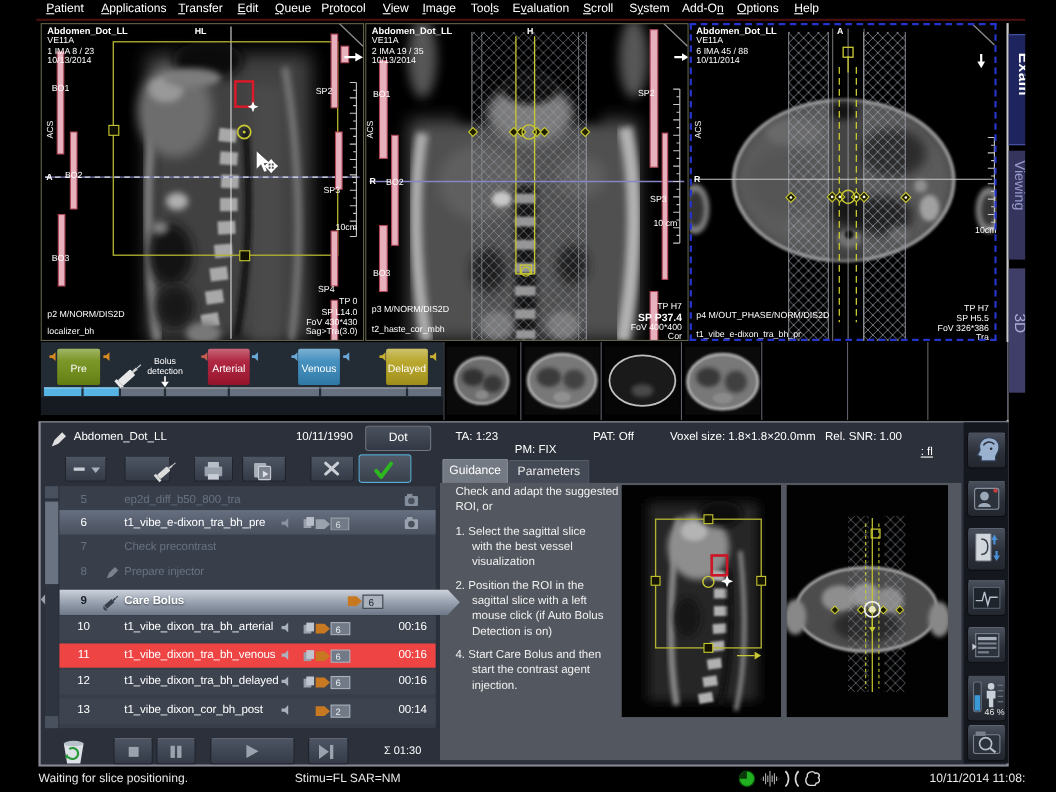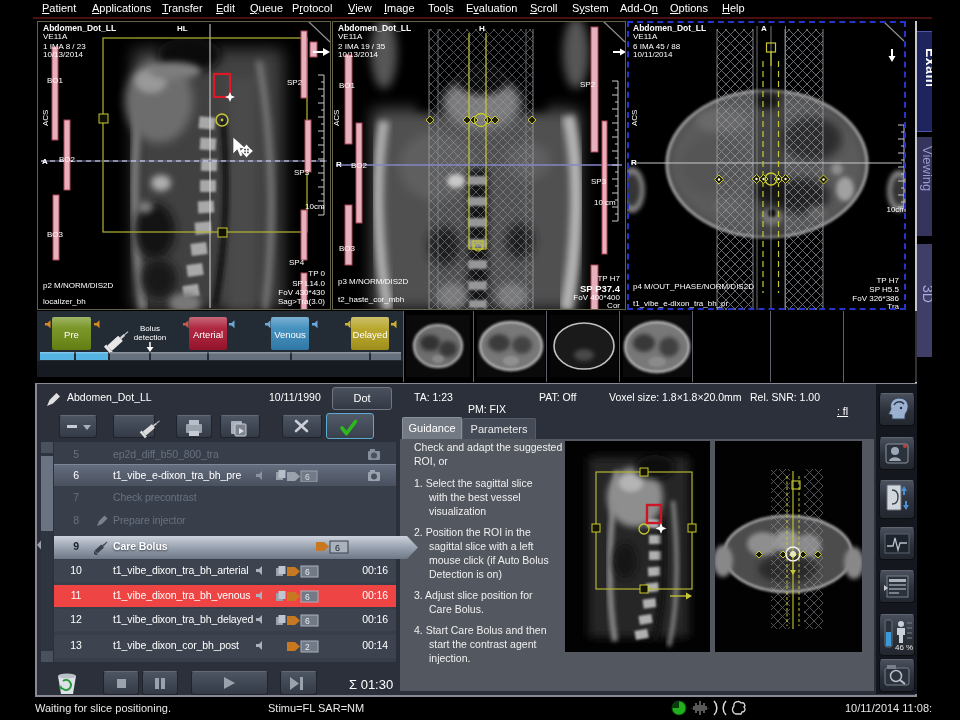--- a/index.html
+++ b/index.html
@@ -579,21 +579,20 @@
   </svg>
 
   <div class="abs" style="left:365px;top:33px;width:58px;height:22px;background:#747a84;border:1px solid #8a909a;border-bottom:none;color:#fff;font-size:11px;text-align:center;line-height:21px;border-radius:2px 2px 0 0;">Guidance</div>
   <div class="abs" style="left:425px;top:34px;width:72px;height:21px;background:#454b56;border:1px solid #565c66;border-bottom:none;color:#e8e8e8;font-size:11px;text-align:center;line-height:20px;border-radius:2px 2px 0 0;">Parameters</div>
 
   <div class="abs" style="left:363px;top:55px;width:474px;height:252px;background:#53575f;"></div>
   <div class="abs" style="left:377px;top:56px;width:230px;color:#f0f0f0;font-size:10.5px;line-height:14px;">
     <p style="margin:0 0 8px 0;">Check and adapt the suggested<br>ROI, or</p>
     <p style="margin:0 0 7px 0;padding-left:15px;text-indent:-15px;">1. Select the sagittal slice<br>with the best vessel<br>visualization</p>
     <p style="margin:0 0 7px 0;padding-left:15px;text-indent:-15px;">2. Position the ROI in the<br>sagittal slice with a left<br>mouse click (if Auto Bolus<br>Detection is on)</p>
-    <p style="margin:0 0 7px 0;padding-left:15px;text-indent:-15px;">3. Adjust slice position for<br>Care Bolus.</p>
     <p style="margin:0;padding-left:15px;text-indent:-15px;">4. Start Care Bolus and then<br>start the contrast agent<br>injection.</p>
   </div>
 
   <svg class="abs" style="left:528px;top:57px;" width="145" height="211">
     <rect x="0" y="0" width="145" height="211" fill="#020202"></rect>
     <rect x="24" y="16" width="100" height="180" fill="#262626" filter="url(#b5)"></rect>
     <path d="M52,30 C44,90 42,150 50,200" stroke="#888" stroke-width="6" fill="none" filter="url(#b2)"></path>
     <ellipse cx="70" cy="56" rx="28" ry="30" fill="#8e8e8e" filter="url(#b3)"></ellipse>
     <ellipse cx="66" cy="42" rx="12" ry="9" fill="#b4b4b4" filter="url(#b2)"></ellipse>
     <ellipse cx="90" cy="26" rx="20" ry="12" fill="#0a0a0a" filter="url(#b3)"></ellipse>
@@ -803,21 +802,21 @@
   <div class="tbtn abs" style="left:105px;top:287px;width:36px;height:24px;"></div>
   <div class="abs" style="left:118px;top:294px;width:3.5px;height:11px;background:#9aa2ae;"></div>
   <div class="abs" style="left:124px;top:294px;width:3.5px;height:11px;background:#9aa2ae;"></div>
   <div class="tbtn abs" style="left:154px;top:287px;width:77px;height:24px;"></div>
   <div class="abs" style="left:187px;top:293px;width:0;height:0;border-left:11px solid #9aa2ae;border-top:6.5px solid transparent;border-bottom:6.5px solid transparent;"></div>
   <div class="tbtn abs" style="left:243px;top:287px;width:37px;height:24px;"></div>
   <svg class="abs" style="left:252px;top:293px;" width="20" height="13">
         <path d="M1,0 l9,6.5 -9,6.5 z" fill="#9aa2ae"></path>
         <rect x="11" y="0" width="3" height="13" fill="#9aa2ae"></rect>
       </svg>
-  <span class="abs" style="left:312px;top:293px;color:#fff;font-size:13px;">Σ 01:30</span>
+  <span class="abs" style="left:312px;top:293px;color:#fff;font-size:10px;">Σ 01:30</span>
 
   <div id="iconcol" class="abs" style="left:839px;top:0;width:41px;height:310px;background:#14171d;">
     <div class="ibtn abs" style="left:3px;top:9px;"><svg width="34" height="31">
             <path d="M12,25 l0,-4 -3.5,-1 2.5,-5 c-2,-7 3,-11 8,-11 c6,0 10,4 9,10 c-0.5,4 -3,5 -3,8 l0,3 z" fill="#9ab2d0" stroke="#31405a" stroke-width="1"></path>
             <path d="M14,11 a6,6 0 0 1 10,-1" stroke="#27303c" stroke-width="1.3" fill="none"></path>
             <circle cx="21" cy="14" r="1.2" fill="#27303c"></circle>
           </svg></div>
     <div class="ibtn abs" style="left:3px;top:53px;"><svg width="34" height="31">
             <rect x="6" y="6" width="22" height="19" rx="2" fill="#2c323c" stroke="#8a93a0"></rect>
             <circle cx="15" cy="13" r="4" fill="#9aa8b8"></circle>

